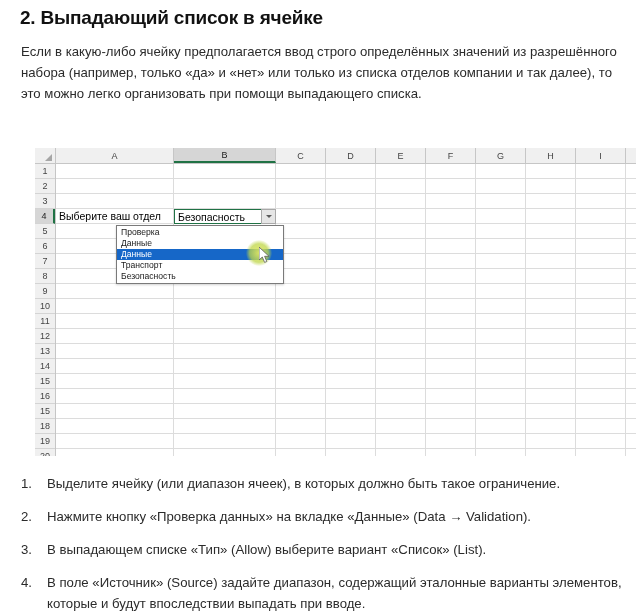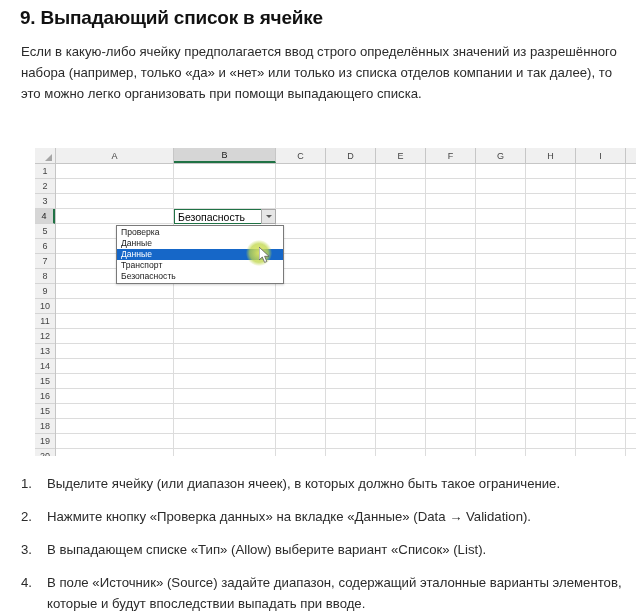--- a/index.html
+++ b/index.html
@@ -244,21 +244,21 @@
     color: #2b2b2b;
   }
   .step-text {
     flex: 1 1 auto;
   }
   .step:last-child { margin-bottom: 0; }
 </style>
 </head>
 <body>
 
-<div class="page-title">9. Выпадающий список в ячейке</div>
+<div class="page-title">2. Выпадающий список в ячейке</div>
 
 <div class="intro-paragraph">Если в какую-либо ячейку предполагается ввод строго определённых значений из разрешённого набора (например, только «да» и «нет» или только из списка отделов компании и так далее), то это можно легко организовать при помощи выпадающего списка.</div>
 
 <div class="spreadsheet">
 
   <div class="sheet-header-row">
     <div class="corner-cell"></div>
     <div id="col-heads" style="display:flex;">
         <div class="col-head" style="width: 118px; height: 15px;">A</div>
         <div class="col-head selected" style="width: 102px; height: 15px;">B</div>
@@ -291,20 +291,21 @@
         <div class="row-head">14</div>
         <div class="row-head">15</div>
         <div class="row-head">16</div>
         <div class="row-head">15</div>
         <div class="row-head">18</div>
         <div class="row-head">19</div>
         <div class="row-head">20</div>
       </div>
     <div class="grid-area" id="grid-area">
 
+      <div class="cell-a4-text" style="left: 0px; top: 45px; width: 118px; height: 15px;">Выберите ваш отдел</div>
 
       <div class="active-cell" style="left: 118px; top: 45px; width: 102px; height: 15px;">Безопасность</div>
 
       <div class="dd-button" style="left: 205px; top: 45px;">
         <span class="caret"></span>
       </div>
 
       <div class="dd-panel" id="dd-panel" style="left: 60px; top: 61px; width: 168px;">
           <div class="dd-item">Проверка</div>
           <div class="dd-item">Данные</div>

